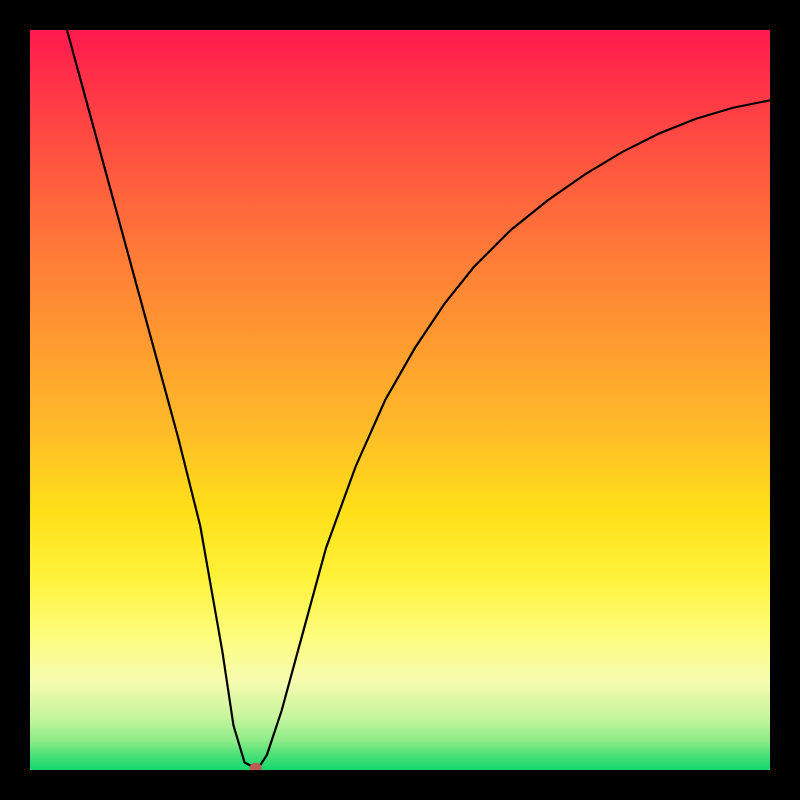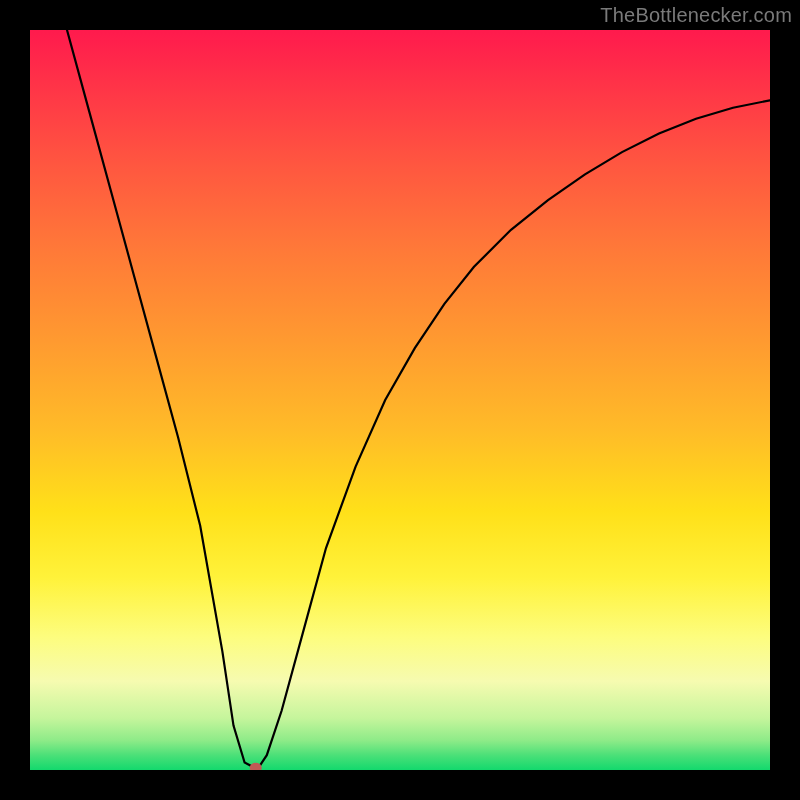--- a/index.html
+++ b/index.html
@@ -63,14 +63,13 @@
 
 <div class="frame">
 
   <div class="plot-area">
     <svg class="plot-svg" viewBox="0 0 740 740" preserveAspectRatio="none">
       <path id="curve-path" fill="none" stroke="#000000" stroke-width="2.2" stroke-linecap="round" d="M37.00 0.00 L59.20 81.40 L81.40 162.80 L103.60 244.20 L125.80 325.60 L148.00 407.00 L170.20 495.80 L192.40 621.60 L203.50 695.60 L214.60 732.60 L222.00 736.30 L229.40 736.30 L236.80 725.20 L251.60 680.80 L273.80 599.40 L296.00 518.00 L325.60 436.60 L355.20 370.00 L384.80 318.20 L414.40 273.80 L444.00 236.80 L481.00 199.80 L518.00 170.20 L555.00 144.30 L592.00 122.10 L629.00 103.60 L666.00 88.80 L703.00 77.70 L740.00 70.30"></path>
       <ellipse id="marker-dot" rx="6" ry="5" cx="225.70" cy="737.78" fill="#c05a55"></ellipse>
     </svg>
   </div>
 
-  <div class="watermark">TheBottlenecker.com</div>
 </div>
 
 </body></html>

